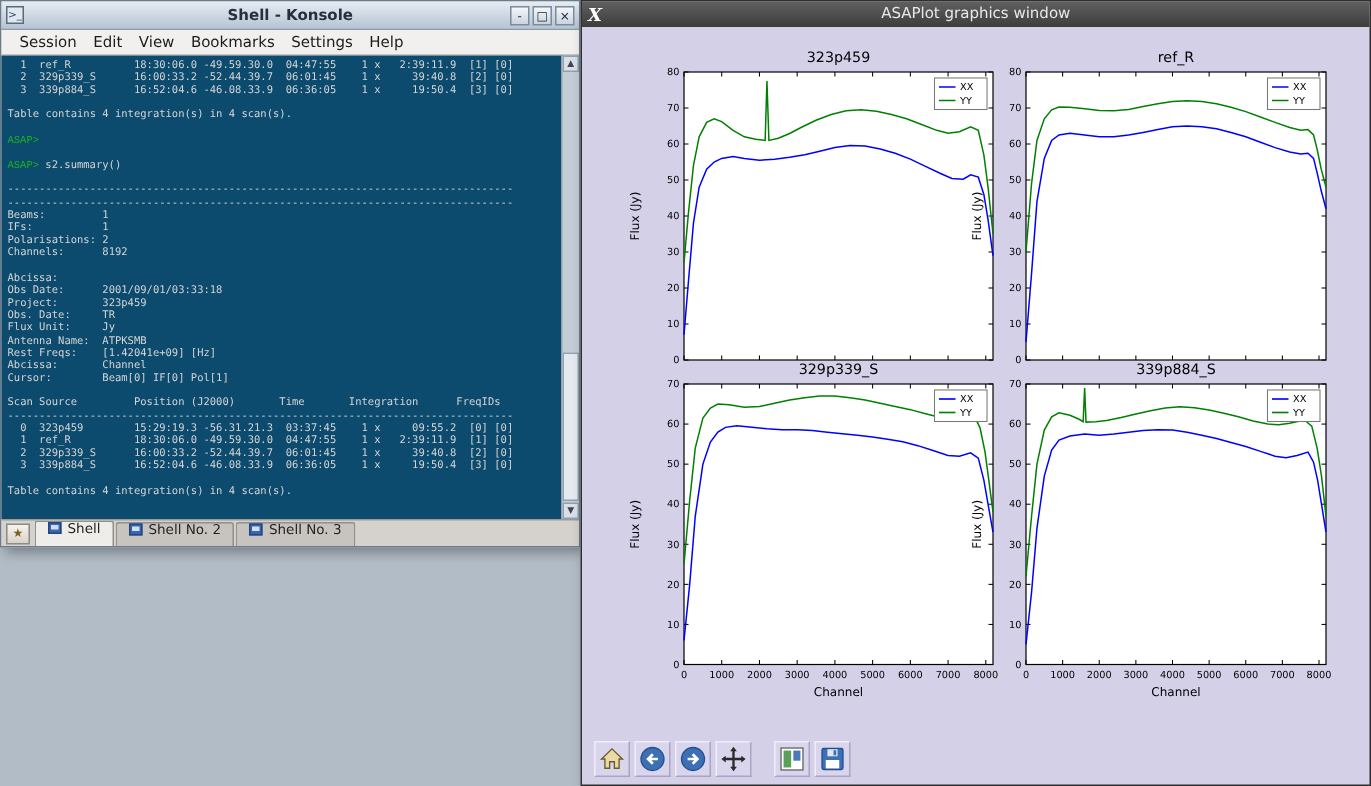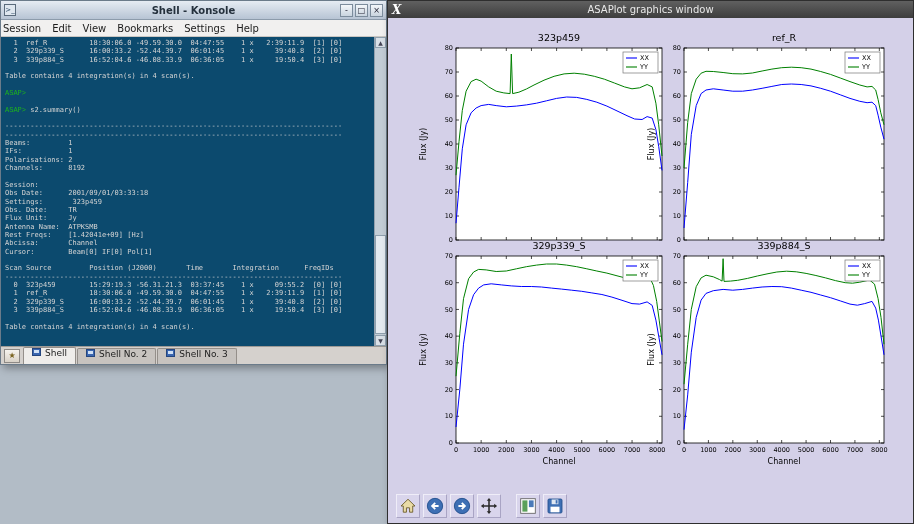--- a/index.html
+++ b/index.html
@@ -32,21 +32,21 @@
     z-index:1;
   }
   #konsole-buttons{margin-left:auto;display:flex;gap:2px;z-index:1;}
   .tb-btn{
     width:13px;height:13px;box-sizing:border-box;
     border:1px solid #7c8c9c;background:linear-gradient(#f4f7fa,#c9d4df);
     font-size:8px;line-height:11px;text-align:center;color:#223;
   }
   #konsole-menubar{
     height:16px;flex:0 0 16px;display:flex;align-items:center;gap:11px;
-    background:#f1f0ef;border-bottom:1px solid #c9c6c2;padding:0 2px;
+    background:#f1f0ef;border-bottom:1px solid #c9c6c2;padding:0 12px;
     font-size:10px;color:#1c1c1c;
   }
   #terminal{
     flex:1;position:relative;background:#0c4a6e;
     padding:2px 16px 2px 4px;overflow:hidden;cursor:text;
   }
   #terminal-text{font:7px/8.35px "DejaVu Sans Mono",monospace;color:#d4d4d4;}
   .tline{height:8.35px;white-space:pre;}
   .prompt{color:#1db31d;font-family:Liberation Mono, monospace;}
   #term-scroll{
@@ -146,23 +146,23 @@
         <div class="tline">&nbsp;</div>
         <div class="tline"><span class="prompt">ASAP&gt;</span> s2.summary()</div>
         <div class="tline">&nbsp;</div>
         <div class="tline">--------------------------------------------------------------------------------</div>
         <div class="tline">--------------------------------------------------------------------------------</div>
         <div class="tline">Beams:         1</div>
         <div class="tline">IFs:           1</div>
         <div class="tline">Polarisations: 2</div>
         <div class="tline">Channels:      8192</div>
         <div class="tline">&nbsp;</div>
-        <div class="tline">Session:      </div>
+        <div class="tline">Abcissa:      </div>
         <div class="tline">Obs Date:      2001/09/01/03:33:18</div>
-        <div class="tline">Settings:       323p459</div>
+        <div class="tline">Project:       323p459</div>
         <div class="tline">Obs. Date:     TR</div>
         <div class="tline">Flux Unit:     Jy</div>
         <div class="tline">Antenna Name:  ATPKSMB</div>
         <div class="tline">Rest Freqs:    [1.42041e+09] [Hz]</div>
         <div class="tline">Abcissa:       Channel</div>
         <div class="tline">Cursor:        Beam[0] IF[0] Pol[1]</div>
         <div class="tline">&nbsp;</div>
         <div class="tline">Scan Source         Position (J2000)       Time       Integration      FreqIDs</div>
         <div class="tline">--------------------------------------------------------------------------------</div>
         <div class="tline">  0  323p459        15:29:19.3 -56.31.21.3  03:37:45    1 x     09:55.2  [0] [0]</div>

